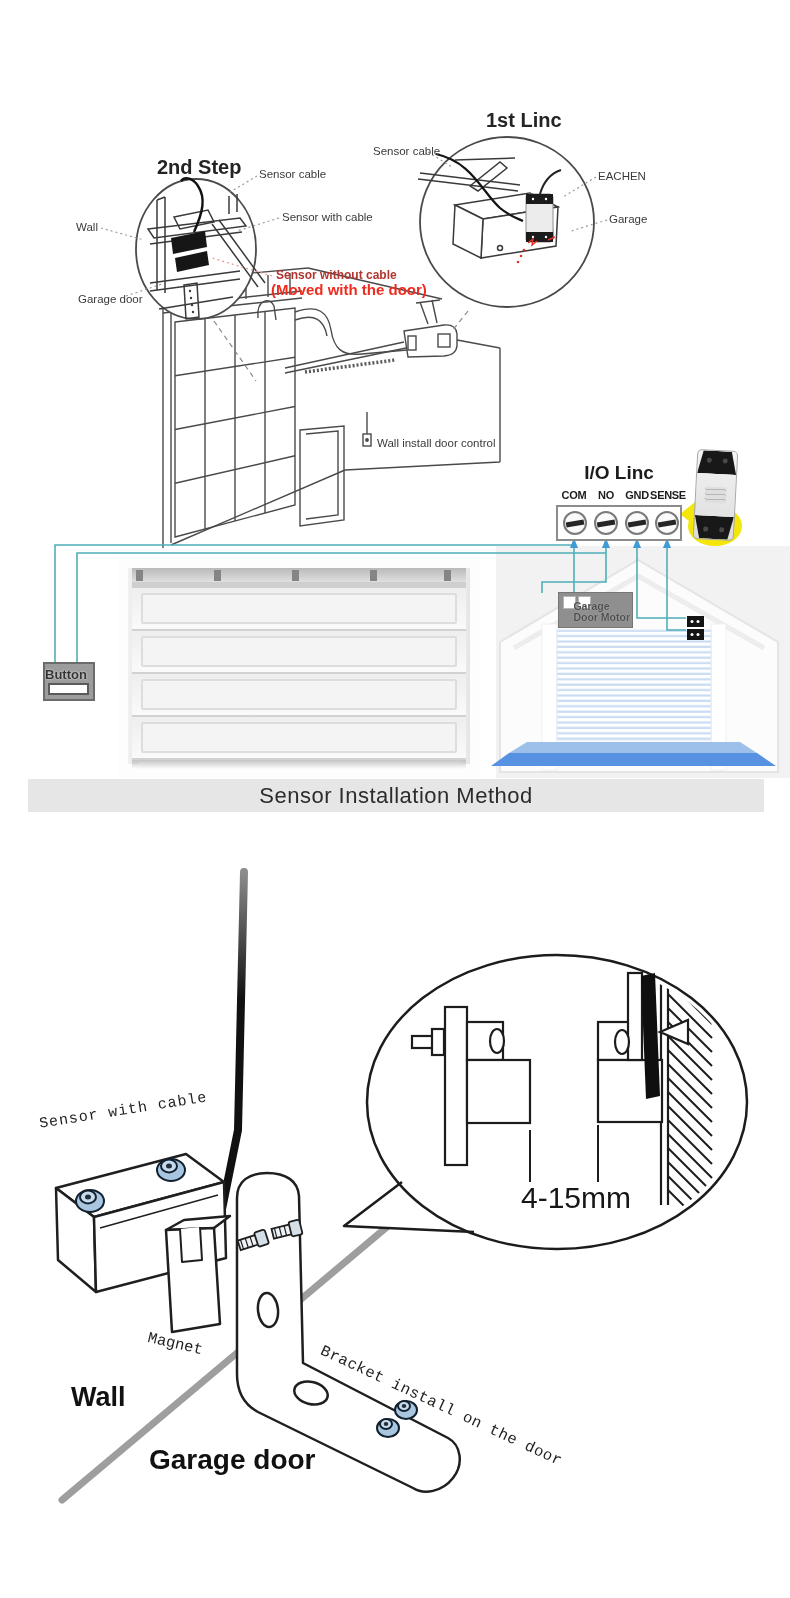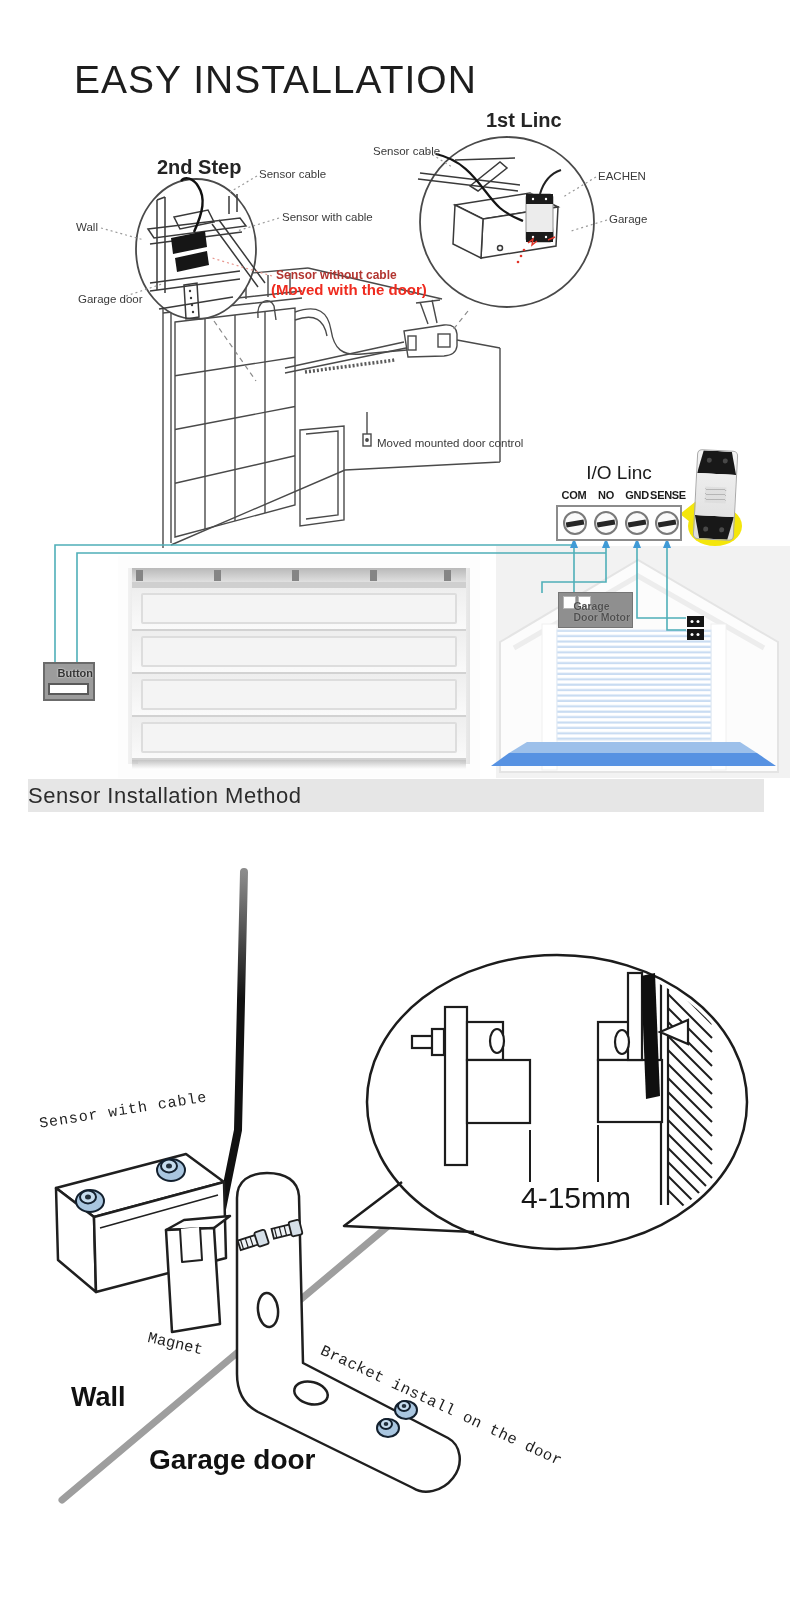--- a/index.html
+++ b/index.html
@@ -5,41 +5,41 @@
   html,body{margin:0;padding:0;background:#fff;}
   .stage{position:relative;width:790px;height:1598px;background:#ffffff;overflow:hidden;
          font-family:"Liberation Sans",sans-serif;color:#222;}
   svg.art{position:absolute;left:0;pointer-events:none;}
   .lbl{position:absolute;font-size:11.5px;color:#3a3a3a;white-space:nowrap;z-index:3;}
   .title{position:absolute;left:74px;top:58px;font-size:39px;font-weight:500;letter-spacing:1px;color:#1d1d1d;z-index:3;}
   .steplbl{position:absolute;font-size:20px;font-weight:600;color:#242424;z-index:3;}
   .rednote1{color:#b23530;font-weight:600;font-size:12px;}
   .rednote2{color:#ef2b1f;font-weight:600;font-size:15px;}
   .iolinc{position:absolute;left:556px;top:462px;width:126px;text-align:center;
-          font-size:19px;font-weight:400;color:#1c1c1c;z-index:3;}
+          font-size:19px;font-weight:700;color:#1c1c1c;z-index:3;}
   .termlbl{position:absolute;top:489px;transform:translateX(-50%);font-size:11px;font-weight:700;
            letter-spacing:-0.3px;color:#1c1c1c;z-index:3;}
   .termblock{position:absolute;left:556px;top:505px;width:126px;height:36px;background:#fff;
              border:2px solid #8c8c8c;box-sizing:border-box;z-index:2;}
   .screw{position:absolute;top:4px;width:24px;height:24px;border-radius:50%;
          background:#fafafa;border:2px solid #7a7a7a;box-sizing:border-box;}
   .slot{position:absolute;left:1px;top:8px;width:18px;height:4.5px;background:#262626;transform:rotate(-10deg);}
   .btnbox{position:absolute;left:43px;top:662px;width:52px;height:39px;background:#9c9c9c;
           border:2px solid #6b6b6b;box-sizing:border-box;z-index:2;}
-  .btnbox .t{position:absolute;left:0;right:0;top:3px;text-align:right;font-size:11px;font-weight:700;
+  .btnbox .t{position:absolute;left:0;right:0;top:3px;text-align:left;font-size:13px;font-weight:700;
              color:#343434;text-shadow:0 0 2px #fff;}
   .btnbox .w{position:absolute;left:3px;top:19px;width:41px;height:12px;background:#fff;border:2px solid #5a5a5a;box-sizing:border-box;}
   .motorbox{position:absolute;left:558px;top:592px;width:75px;height:36px;background:#8f8f8f;
             border:1px solid #757575;box-sizing:border-box;z-index:2;}
   .motorbox .sq{position:absolute;top:3px;width:13px;height:13px;background:#fff;border:1px solid #b5b5b5;box-sizing:border-box;}
   .motorbox .t{position:absolute;right:2px;top:8px;font-size:10.5px;font-weight:700;
                line-height:11px;color:#4f4f4f;white-space:pre-line;text-shadow:0 0 1px #c9c9c9;}
   .rightpanel{position:absolute;left:496px;top:546px;width:294px;height:232px;background:#f2f2f2;z-index:0;}
   .caption{position:absolute;left:28px;top:779px;width:736px;height:33px;background:#e6e6e6;z-index:2;
-           display:flex;align-items:center;justify-content:flex-start;font-size:22px;color:#2c2c2c;letter-spacing:0.5px;}
+           display:flex;align-items:center;justify-content:center;font-size:22px;color:#2c2c2c;letter-spacing:0.5px;}
   
   .doorphoto{position:absolute;left:118px;top:556px;width:362px;height:222px;background:#fdfdfd;z-index:0;}
   .doorphoto .jamb{position:absolute;top:12px;width:10px;height:196px;background:linear-gradient(90deg,#f2f2f2,#e4e4e4);}
   .doorphoto .rail{position:absolute;left:14px;top:12px;width:334px;height:14px;background:linear-gradient(#b9b9b9,#e0e0e0);}
   .doorphoto .brk{position:absolute;top:2px;width:7px;height:11px;background:#858585;}
   .doorphoto .lintel{position:absolute;left:14px;top:26px;width:334px;height:6px;background:#cfcfcf;}
   .doorphoto .panels{position:absolute;left:14px;top:32px;width:334px;height:172px;}
   .doorphoto .panel{height:41px;background:linear-gradient(#eeeeee,#fafafa);border-bottom:2px solid #d2d2d2;position:relative;}
   .doorphoto .panel .inset{position:absolute;left:9px;right:9px;top:5px;bottom:5px;border:2px solid #dddddd;
                            background:#f4f4f4;border-radius:2px;}
@@ -237,37 +237,36 @@
       <path d="M667,542 L667,630 L686,630"></path>
     </g>
     <g fill="#3f9ad6">
       <polygon points="570,548 578,548 574,538"></polygon>
       <polygon points="602,548 610,548 606,538"></polygon>
       <polygon points="633,548 641,548 637,538"></polygon>
       <polygon points="663,548 671,548 667,538"></polygon>
     </g>
   </svg>
 
-  <div class="title">EASY INSTALLATION</div>
 
   <div class="steplbl" style="left:157px;top:156px">2nd Step</div>
   <div class="steplbl" style="left:486px;top:109px">1st Linc</div>
 
   <div class="lbl" style="left:259px;top:168px">Sensor cable</div>
   <div class="lbl" style="left:282px;top:211px">Sensor with cable</div>
   <div class="lbl" style="left:76px;top:221px">Wall</div>
   <div class="lbl" style="left:78px;top:293px">Garage door</div>
   <div class="lbl rednote1" style="left:276px;top:268px">Sensor without cable</div>
   <div class="lbl rednote2" style="left:271px;top:281px">(Moved with the door)</div>
 
   <div class="lbl" style="left:373px;top:145px">Sensor cable</div>
   <div class="lbl" style="left:598px;top:170px">EACHEN</div>
   <div class="lbl" style="left:609px;top:213px">Garage</div>
 
-  <div class="lbl" style="left:377px;top:437px">Moved mounted door control</div>
+  <div class="lbl" style="left:377px;top:437px">Wall install door control</div>
 
   <div class="iolinc">I/O Linc</div>
   <span class="termlbl" style="left:574px">COM</span>
   <span class="termlbl" style="left:606px">NO</span>
   <span class="termlbl" style="left:637px">GND</span>
   <span class="termlbl" style="left:668px">SENSE</span>
 
   <div class="termblock">
     <div class="screw" style="left:5px">
         <div class="slot"></div>

